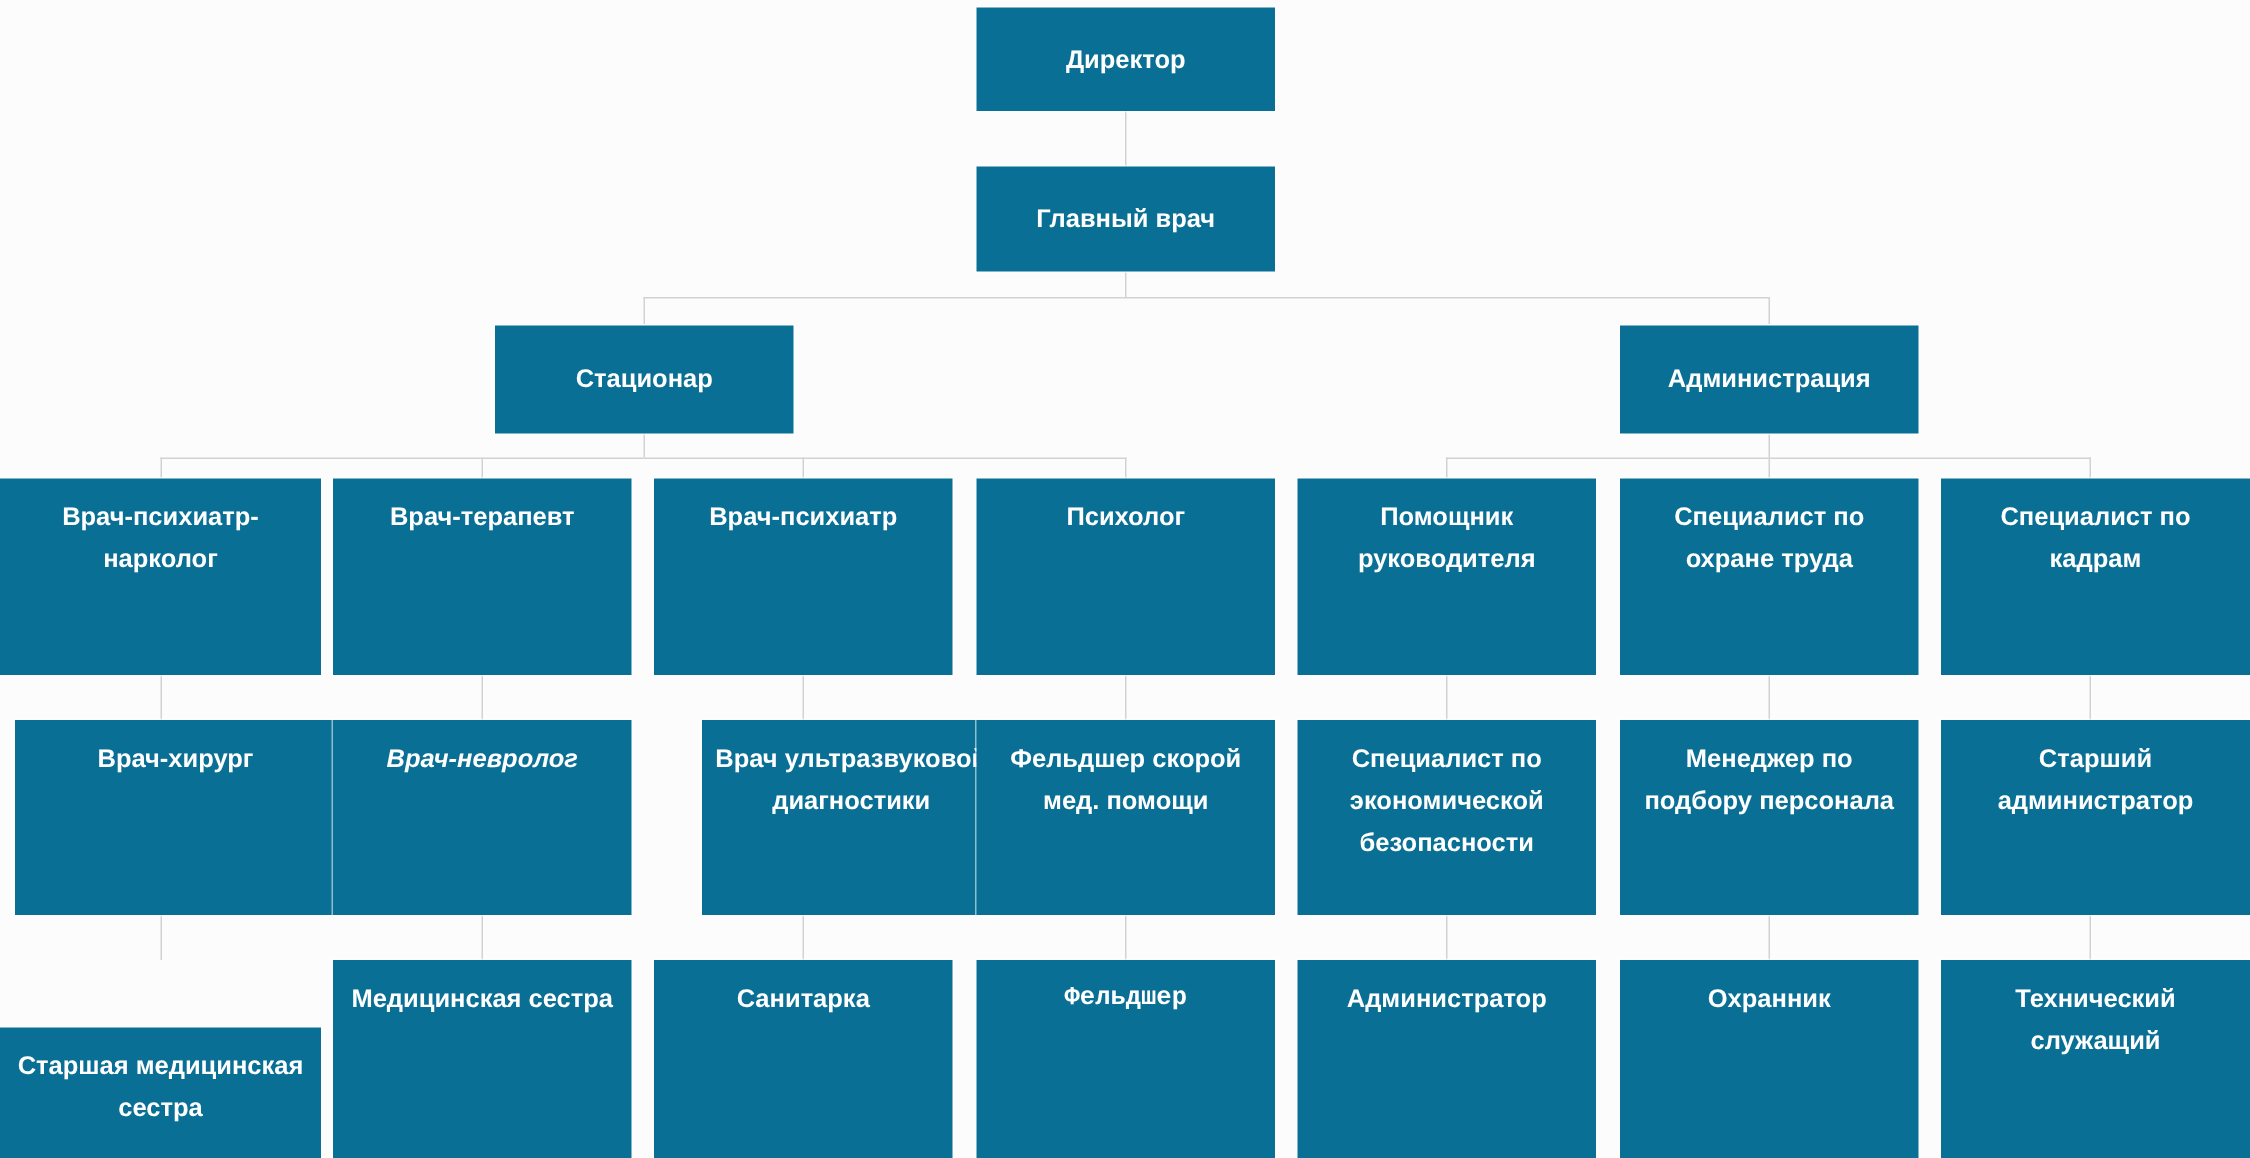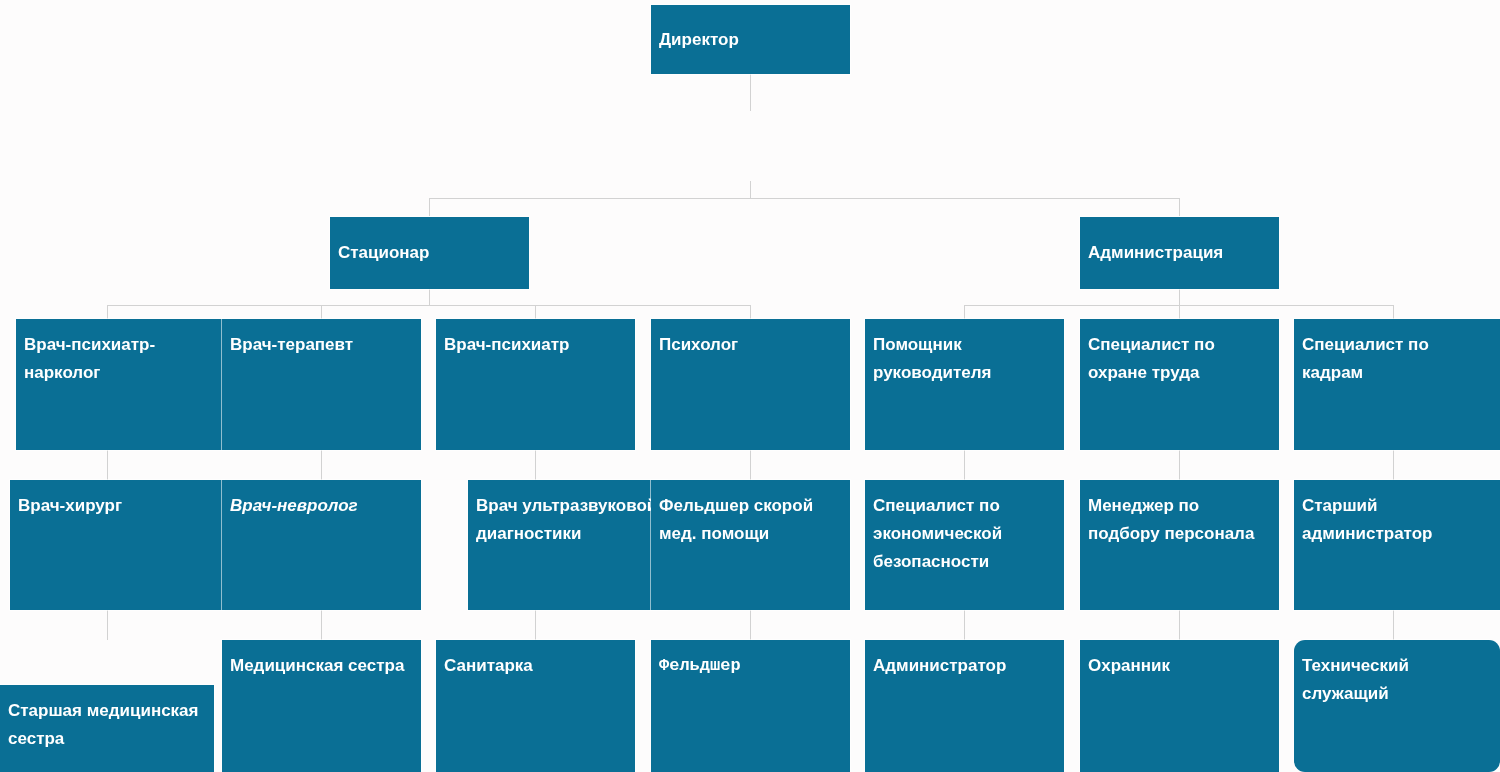--- a/index.html
+++ b/index.html
@@ -17,20 +17,21 @@
     background: #fdfcfc;
     overflow: hidden;
   }
   .node {
     position: absolute;
     background: #0a6f95;
     color: #ffffff;
     font-weight: bold;
     font-size: 17px;
     line-height: 28px;
+    text-align: center;
     box-sizing: border-box;
     padding: 12px 8px 8px 8px;
     box-shadow: 0 0 0 1px rgba(255,255,255,0.55);
   }
   .node.v-center {
     display: flex;
     align-items: center;
     justify-content: center;
     padding: 6px 8px;
   }
@@ -84,29 +85,32 @@
   <div class="conn v" style="left:535px; top:610px; height:30px;"></div>
   <div class="conn v" style="left:750px; top:610px; height:30px;"></div>
   <div class="conn v" style="left:964px; top:610px; height:30px;"></div>
   <div class="conn v" style="left:1179px; top:610px; height:30px;"></div>
   <div class="conn v" style="left:1393px; top:610px; height:30px;"></div>
 
   <div class="node v-center" style="left:651px; top:5px; width:199px; height:69px;">
     <span class="label">Директор</span>
   </div>
 
+  <div class="node v-center" style="left:651px; top:111px; width:199px; height:70px;">
+    <span class="label">Главный врач</span>
+  </div>
 
   <div class="node v-center" style="left:330px; top:217px; width:199px; height:72px;">
     <span class="label">Стационар</span>
   </div>
   <div class="node v-center" style="left:1080px; top:217px; width:199px; height:72px;">
     <span class="label">Администрация</span>
   </div>
 
-  <div class="node" style="left:0px; top:319px; width:214px; height:131px;margin-left:16px;">
+  <div class="node" style="left:0px; top:319px; width:214px; height:131px;">
     <span class="label">Врач-психиатр-нарколог</span>
   </div>
   <div class="node" style="left:222px; top:319px; width:199px; height:131px;">
     <span class="label">Врач-терапевт</span>
   </div>
   <div class="node" style="left:436px; top:319px; width:199px; height:131px;">
     <span class="label">Врач-психиатр</span>
   </div>
   <div class="node" style="left:651px; top:319px; width:199px; height:131px;">
     <span class="label">Психолог</span>
@@ -154,17 +158,17 @@
   </div>
   <div class="node" style="left:651px; top:640px; width:199px; height:132px;font-family:Liberation Mono, monospace;">
     <span class="label">Фельдшер</span>
   </div>
   <div class="node" style="left:865px; top:640px; width:199px; height:132px;">
     <span class="label">Администратор</span>
   </div>
   <div class="node" style="left:1080px; top:640px; width:199px; height:132px;">
     <span class="label">Охранник</span>
   </div>
-  <div class="node" style="left:1294px; top:640px; width:206px; height:132px;border-radius:11px;">
+  <div class="node" style="left:1294px; top:640px; width:206px; height:132px;">
     <span class="label">Технический служащий</span>
   </div>
 
 </div>
 
 </body></html>

